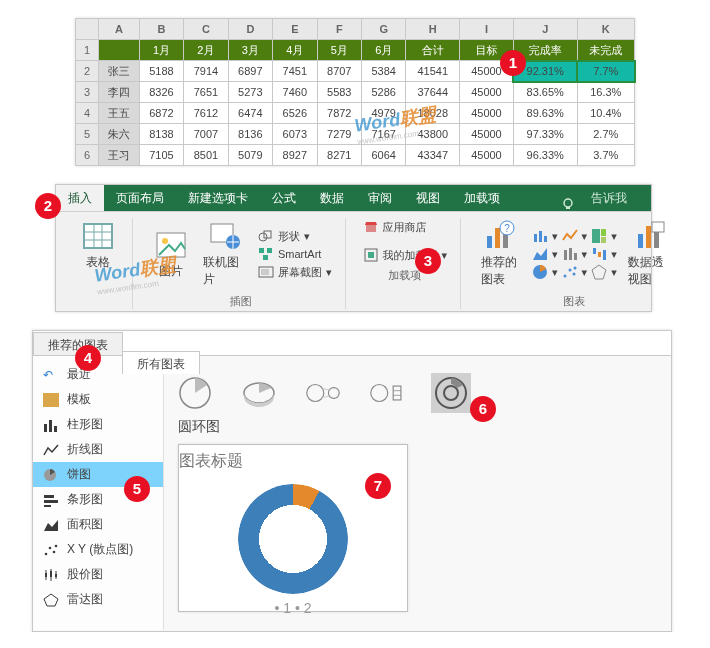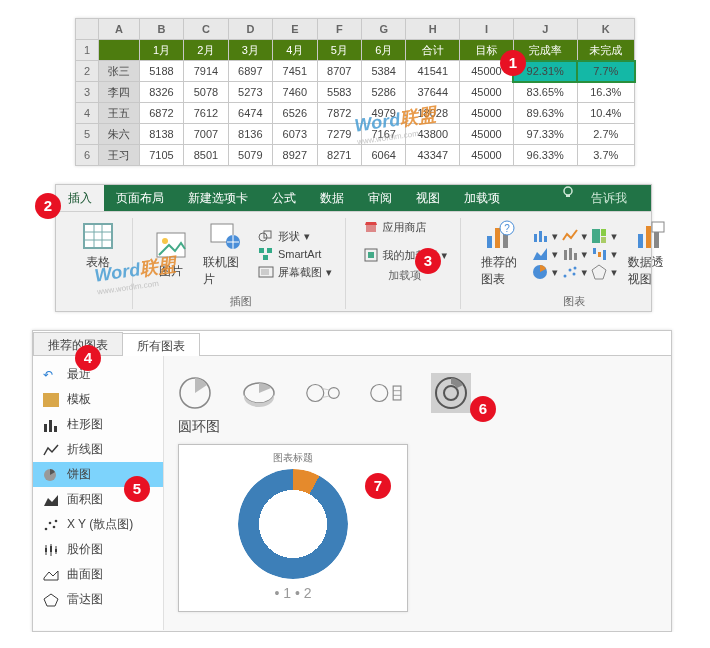--- a/index.html
+++ b/index.html
@@ -12,48 +12,48 @@
 .tbl .colhead{background:#e8e8e8;color:#666}
 .tbl .rownum{background:#e8e8e8;width:18px;color:#666}
 .tbl .grayhdr{background:#4d7c0f;color:#fff;font-weight:normal}
 .tbl .namecell{background:#d9d9d9}
 .tbl td.sel{background:#14b8a6;outline:2px solid #2a8f3c;outline-offset:-1px}
 
 .ribbon{margin:18px 0 0 55px;width:595px;}
 .tabs{background:#217346;color:#fff;display:flex;height:26px;align-items:center;font-size:12px}
 .tabs span{padding:0 12px;height:26px;line-height:26px}
 .tabs .active{background:#f1f1f1;color:#14532d}
-.tabs .tell{margin-left:auto;color:#cfe8d7;display:flex;align-items:flex-start;gap:4px}
+.tabs .tell{margin-left:auto;color:#cfe8d7;display:flex;align-items:flex-end;gap:4px}
 .rbody{background:#f1f1f1;border-top:1px solid #d0d0d0;padding:6px 8px 2px;display:flex;gap:4px}
 .group{display:flex;flex-direction:column;align-items:center;border-right:1px solid #d8d8d8;padding:0 10px}
 .group:last-child{border-right:0}
 .gbody{display:flex;align-items:center;gap:6px}
 .glabel{color:#666;font-size:11px;margin-top:4px}
 .bigbtn{display:flex;flex-direction:column;align-items:center;width:44px;gap:2px;padding:2px}
 .bigbtn .ico{width:32px;height:32px}
 .smrow{display:flex;align-items:center;gap:4px;font-size:11px;padding:1px 3px;white-space:nowrap}
 .smrow .ico{width:16px;height:16px;}
 .svgfill{fill:#3a3a3a}
 
 .dialog{margin:18px 0 0 32px;width:638px;height:300px;background:#f8f8f8;position:relative}
 .dtabs{display:flex;background:#fff;height:24px;border-bottom:1px solid #c8c8c8;font-size:12px}
 .dtab{padding:4px 14px;border:1px solid #c8c8c8;border-bottom:none;background:#f0f0f0;margin-right:-1px;margin-top:1px}
-.dtab.active{background:#fff;position:relative;top:1px}
+.dtab.active{background:#fff;position:relative;top:19px}
 .dbody{display:flex;height:274px}
 .sidebar{width:130px;border-right:1px solid #e0e0e0;background:#fdfdfd;padding-top:6px}
 .sidebar .item{display:flex;align-items:center;gap:8px;padding:4px 10px;font-size:12px}
 .sidebar .item.sel{background:#7dd3fc}
 .sidebar .ico{width:16px;height:14px;display:inline-block}
 .main{flex:1;padding:12px 0 0 14px}
 .prow{display:flex;gap:30px;align-items:center;margin:8px 0}
 .ptype{width:34px;height:34px}
 .ptype.selbox{background:#d0d0d0;padding:3px;margin:-3px}
 .ptitle{font-size:14px;color:#444;margin:8px 0}
 .preview{border:1px solid #c0c0c0;background:#fff;width:228px;height:160px;padding:6px 0 0;box-shadow:0 0 3px rgba(0,0,0,.1)}
-.preview .cap{text-align:center;font-size:10px;color:#777;margin-bottom:4px}
+.preview .cap{text-align:left;font-size:16px;color:#777;margin-bottom:12px}
 .donut{width:110px;height:110px;border-radius:50%;margin:0 auto;background:conic-gradient(#e58a2c 0 8%,#3d7fb8 8% 100%);-webkit-mask:radial-gradient(circle,transparent 34px,#000 34px);mask:radial-gradient(circle,transparent 34px,#000 34px)}
 .legend{text-align:center;font-size:14px;color:#999;margin-top:6px}
 .wm{position:absolute;color:#4a9ed4;font-weight:bold;font-style:italic;font-size:18px;opacity:.85;transform:rotate(-8deg);pointer-events:none}
 .wm .or{color:#e58a2c}
 .wm .sub{display:block;font-size:8px;color:#bbb;font-style:normal;font-weight:normal}
 </style>
 </head>
 <body>
 
 <div class="wrap">
@@ -112,21 +112,21 @@
           <td>5384</td>
           <td>41541</td>
           <td>45000</td>
           <td class="sel">92.31%</td>
           <td class="sel">7.7%</td>
         </tr>
 <tr>
           <td class="rownum">3</td>
           <td class="namecell">李四</td>
           <td>8326</td>
-          <td>5078</td>
+          <td>7651</td>
           <td>5273</td>
           <td>7460</td>
           <td>5583</td>
           <td>5286</td>
           <td>37644</td>
           <td>45000</td>
           <td>83.65%</td>
           <td>16.3%</td>
         </tr>
 <tr>
@@ -357,20 +357,28 @@
           </div>
    <div class="item sel">
             <svg class="ico" viewBox="0 0 16 14">
               <circle cx="7" cy="7" r="6" fill="#999"></circle>
               <path d="M7 7V1a6 6 0 0 1 5 3z" fill="#555"></path>
             </svg>
             <span>饼图</span>
           </div>
    <div class="item">
             <svg class="ico" viewBox="0 0 16 14">
+              <rect x="1" y="2" width="10" height="3" class="svgfill"></rect>
+              <rect x="1" y="7" width="14" height="3" class="svgfill"></rect>
+              <rect x="1" y="12" width="7" height="2" class="svgfill"></rect>
+            </svg>
+            <span>条形图</span>
+          </div>
+   <div class="item">
+            <svg class="ico" viewBox="0 0 16 14">
               <path d="M1 13L5 5l4 4 6-7v11z" class="svgfill"></path>
             </svg>
             <span>面积图</span>
           </div>
    <div class="item">
             <svg class="ico" viewBox="0 0 16 14">
               <circle cx="3" cy="11" r="1.3" class="svgfill"></circle>
               <circle cx="7" cy="5" r="1.3" class="svgfill"></circle>
               <circle cx="11" cy="9" r="1.3" class="svgfill"></circle>
               <circle cx="13" cy="3" r="1.3" class="svgfill"></circle>
@@ -380,26 +388,20 @@
    <div class="item">
             <svg class="ico" viewBox="0 0 16 14">
               <line x1="3" y1="2" x2="3" y2="12" stroke="#3a3a3a"></line>
               <rect x="2" y="5" width="2" height="4" class="svgfill"></rect>
               <line x1="8" y1="1" x2="8" y2="13" stroke="#3a3a3a"></line>
               <rect x="7" y="3" width="2" height="6" class="svgfill"></rect>
               <line x1="13" y1="3" x2="13" y2="11" stroke="#3a3a3a"></line>
               <rect x="12" y="6" width="2" height="3" class="svgfill"></rect>
             </svg>
             <span>股价图</span>
-          </div>
-   <div class="item">
-            <svg class="ico" viewBox="0 0 16 14">
-              <path d="M1 10l5-6 4 4 5-5v9H1z" fill="none" stroke="#3a3a3a"></path>
-            </svg>
-            <span>曲面图</span>
           </div>
    <div class="item">
             <svg class="ico" viewBox="0 0 16 14">
               <polygon points="8,1 15,6 12,13 4,13 1,6" fill="none" stroke="#3a3a3a"></polygon>
             </svg>
             <span>雷达图</span>
           </div>
   </div>
   <div class="main">
    <div class="prow">

